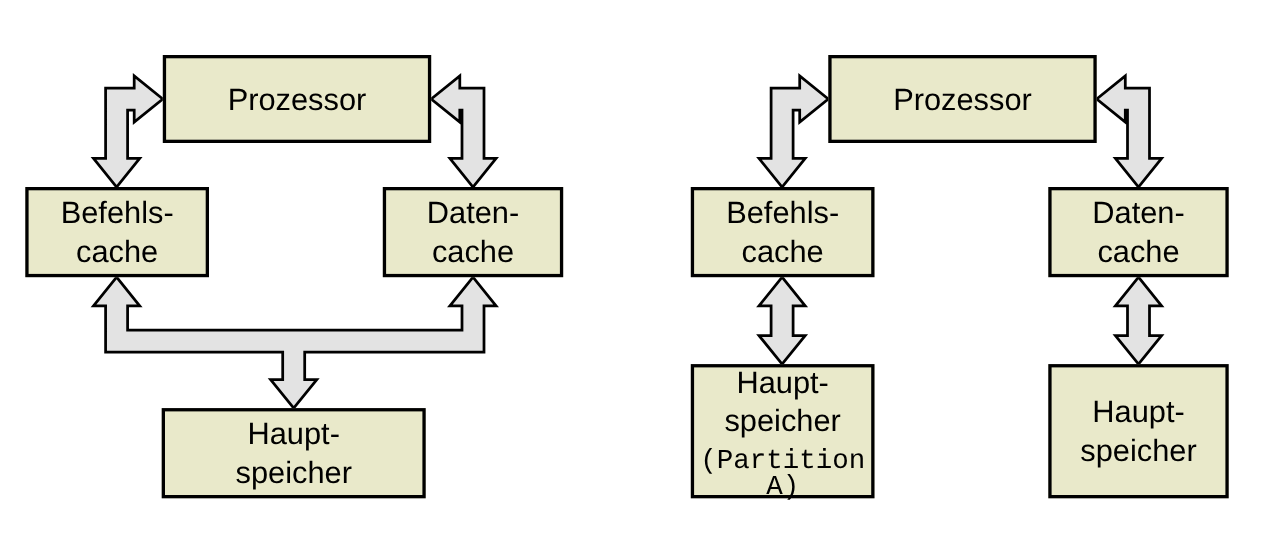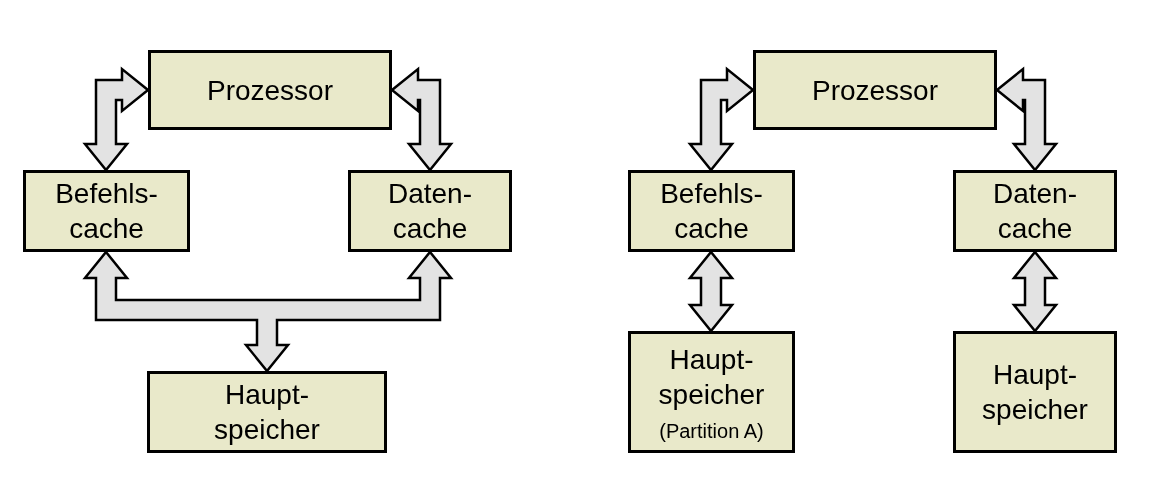--- a/index.html
+++ b/index.html
@@ -36,24 +36,25 @@
     align-items:center;
     justify-content:center;
     text-align:center;
   }
   .box-label{
     font-size:28px;
     line-height:35px;
     white-space:pre-line;
   }
   .box-sub{
-    font-size:20px;
+    font-size:25px;
     line-height:24px;
     margin-top:7px;
     white-space:pre-line;
+    font-family:Liberation Mono, monospace;
   }
   
   .b-l-proc   {left:148px; top:50px;  width:244px; height:80px;}
   .b-l-icache {left:23px;  top:170px; width:167px; height:82px;}
   .b-l-dcache {left:348px; top:170px; width:164px; height:82px;}
   .b-l-mem    {left:147px; top:371px; width:240px; height:82px;}
   
   .b-r-proc   {left:753px; top:50px;  width:244px; height:80px;}
   .b-r-icache {left:628px; top:170px; width:167px; height:82px;}
   .b-r-dcache {left:953px; top:170px; width:164px; height:82px;}

